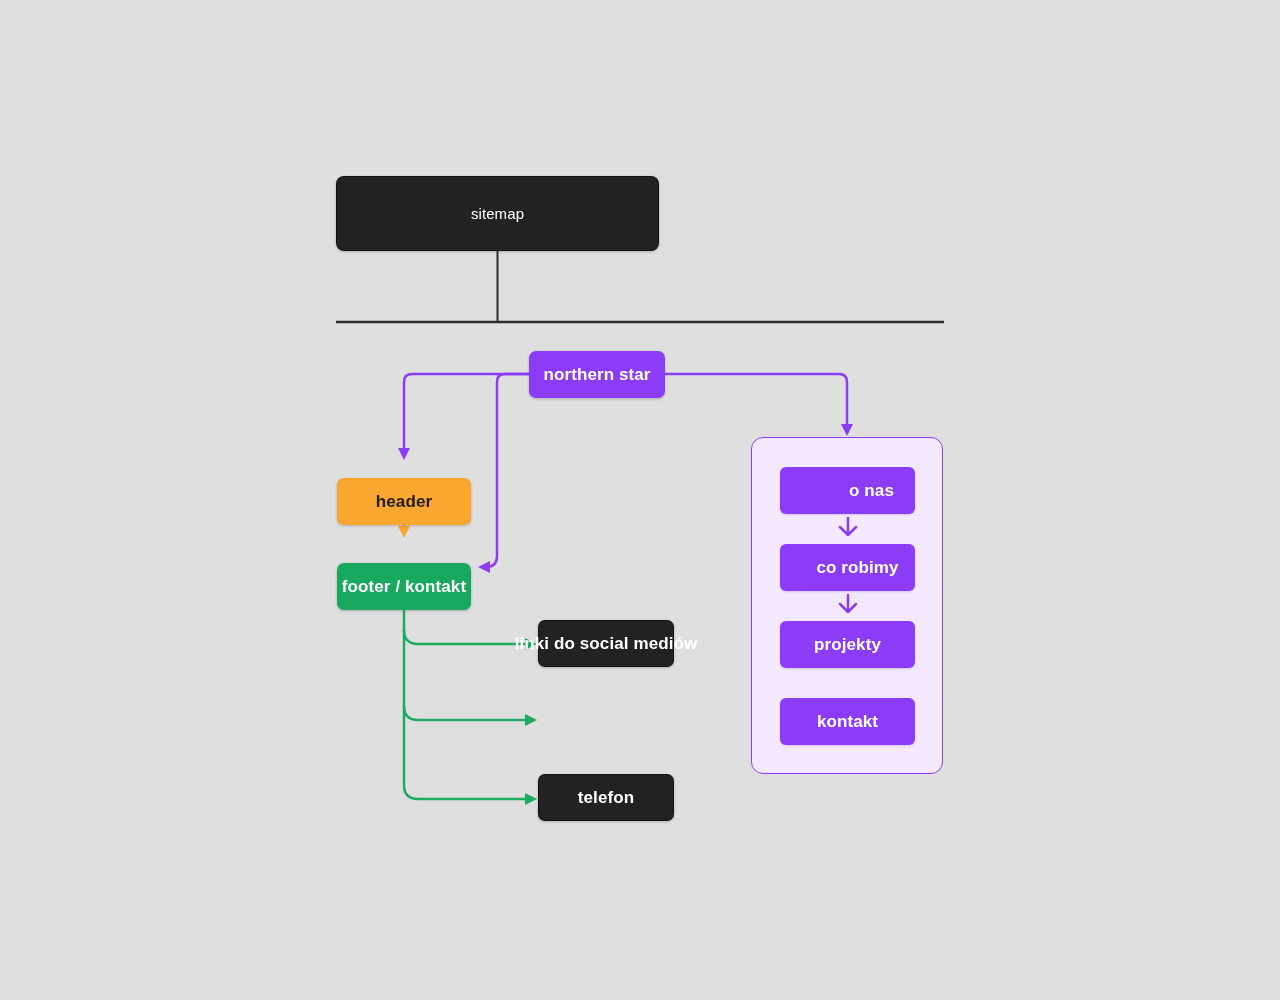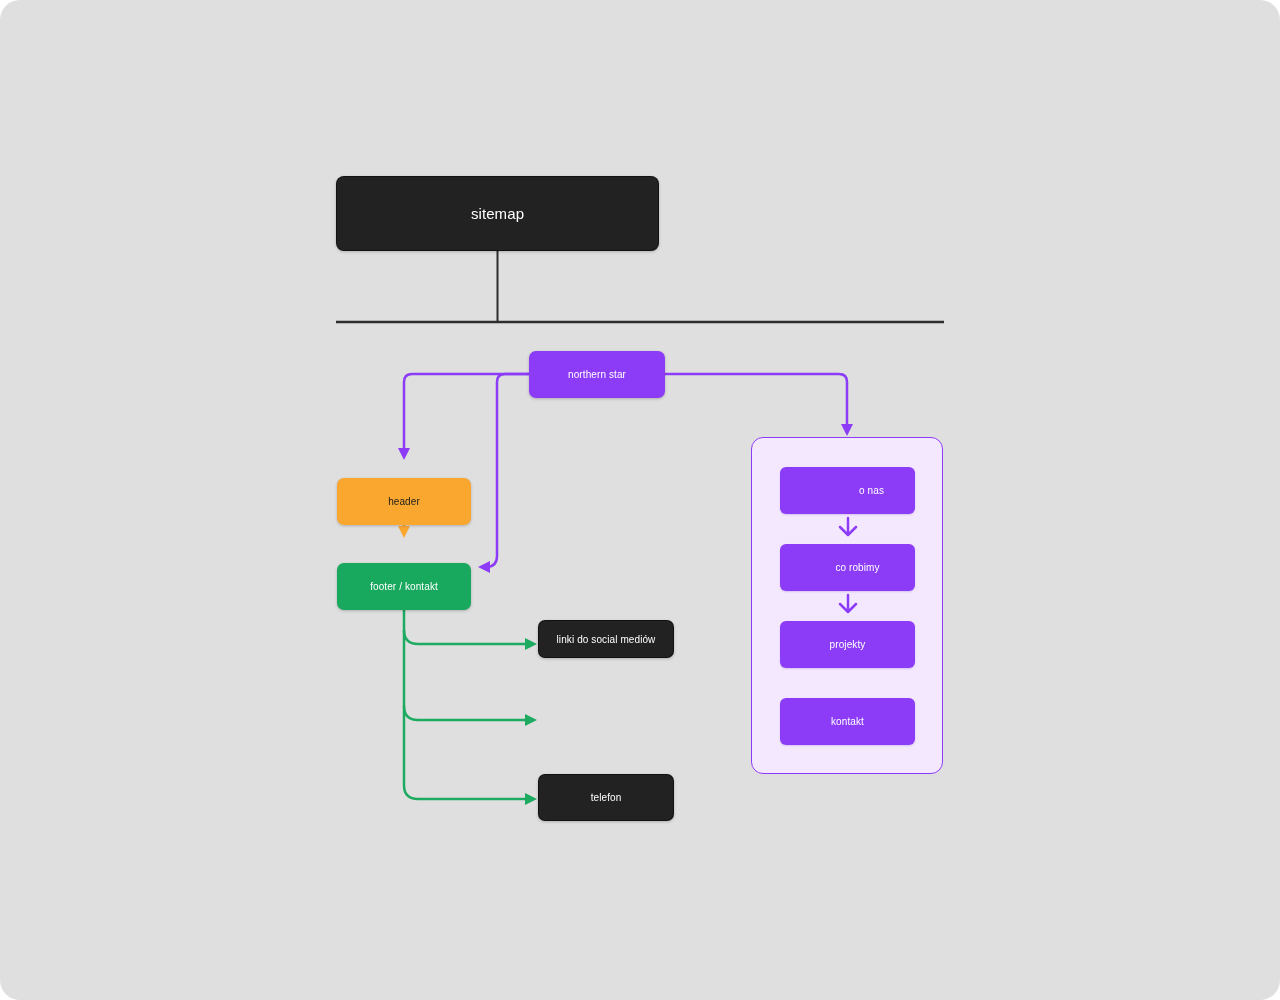--- a/index.html
+++ b/index.html
@@ -12,50 +12,49 @@
     --dark:#222222;
     --line:#2d2d2d;
     --text-light:#ffffff;
     --text-dark:#1e1e1e;
   }
   html,body{margin:0;padding:0;}
   .canvas{
     position:relative;width:1280px;height:1000px;overflow:hidden;
     background:var(--bg);
     font-family:"Liberation Sans",sans-serif;
-    border-radius:20px;
   }
   svg.wires{position:absolute;left:0;top:0;width:1280px;height:1000px;z-index:1;}
   .stroke-line{stroke:var(--line);}
   .stroke-purple{stroke:var(--purple);fill:none;}
   .fill-purple{fill:var(--purple);stroke:none;}
   .stroke-orange{stroke:var(--orange);fill:none;}
   .fill-orange{fill:var(--orange);stroke:none;}
   .stroke-green{stroke:var(--green-arrow);fill:none;}
   .fill-green{fill:var(--green-arrow);stroke:none;}
 
   .node{
     position:absolute;z-index:2;
     display:flex;align-items:center;justify-content:center;
     border-radius:7px;
-    font-size:10px;font-weight:400;letter-spacing:.1px;
+    font-size:17px;font-weight:700;letter-spacing:.1px;
     color:var(--text-light);white-space:nowrap;
     box-shadow:0 1px 3px rgba(0,0,0,.22);
     box-sizing:border-box;
   }
   .node--dark{background:var(--dark);border:1px solid rgba(0,0,0,.45);}
   .node--purple{background:var(--purple);}
   .node--orange{background:var(--orange);color:var(--text-dark);margin-top:12px;}
   .node--green{background:var(--green);}
 
   #node-sitemap{left:336px;top:176px;width:323px;height:75px;font-size:15px;font-weight:500;border-radius:8px;}
   #node-northern-star{left:529px;top:351px;width:136px;height:47px;}
   #node-header{left:337px;top:466px;width:134px;height:47px;}
   #node-footer{left:337px;top:543px;width:134px;height:47px;margin-top:20px;}
-  #node-social{left:538px;top:620px;width:136px;height:38px;}
+  #node-social{left:538px;top:620px;width:136px;height:47px;}
   #node-email{left:538px;top:697px;width:136px;height:47px;}
   #node-phone{left:538px;top:774px;width:136px;height:47px;}
 
   .section{
     position:absolute;z-index:2;
     left:751px;top:437px;width:192px;height:337px;
     background:var(--purple-fill-light);
     border:1.5px solid var(--purple);
     border-radius:12px;
     box-sizing:border-box;

